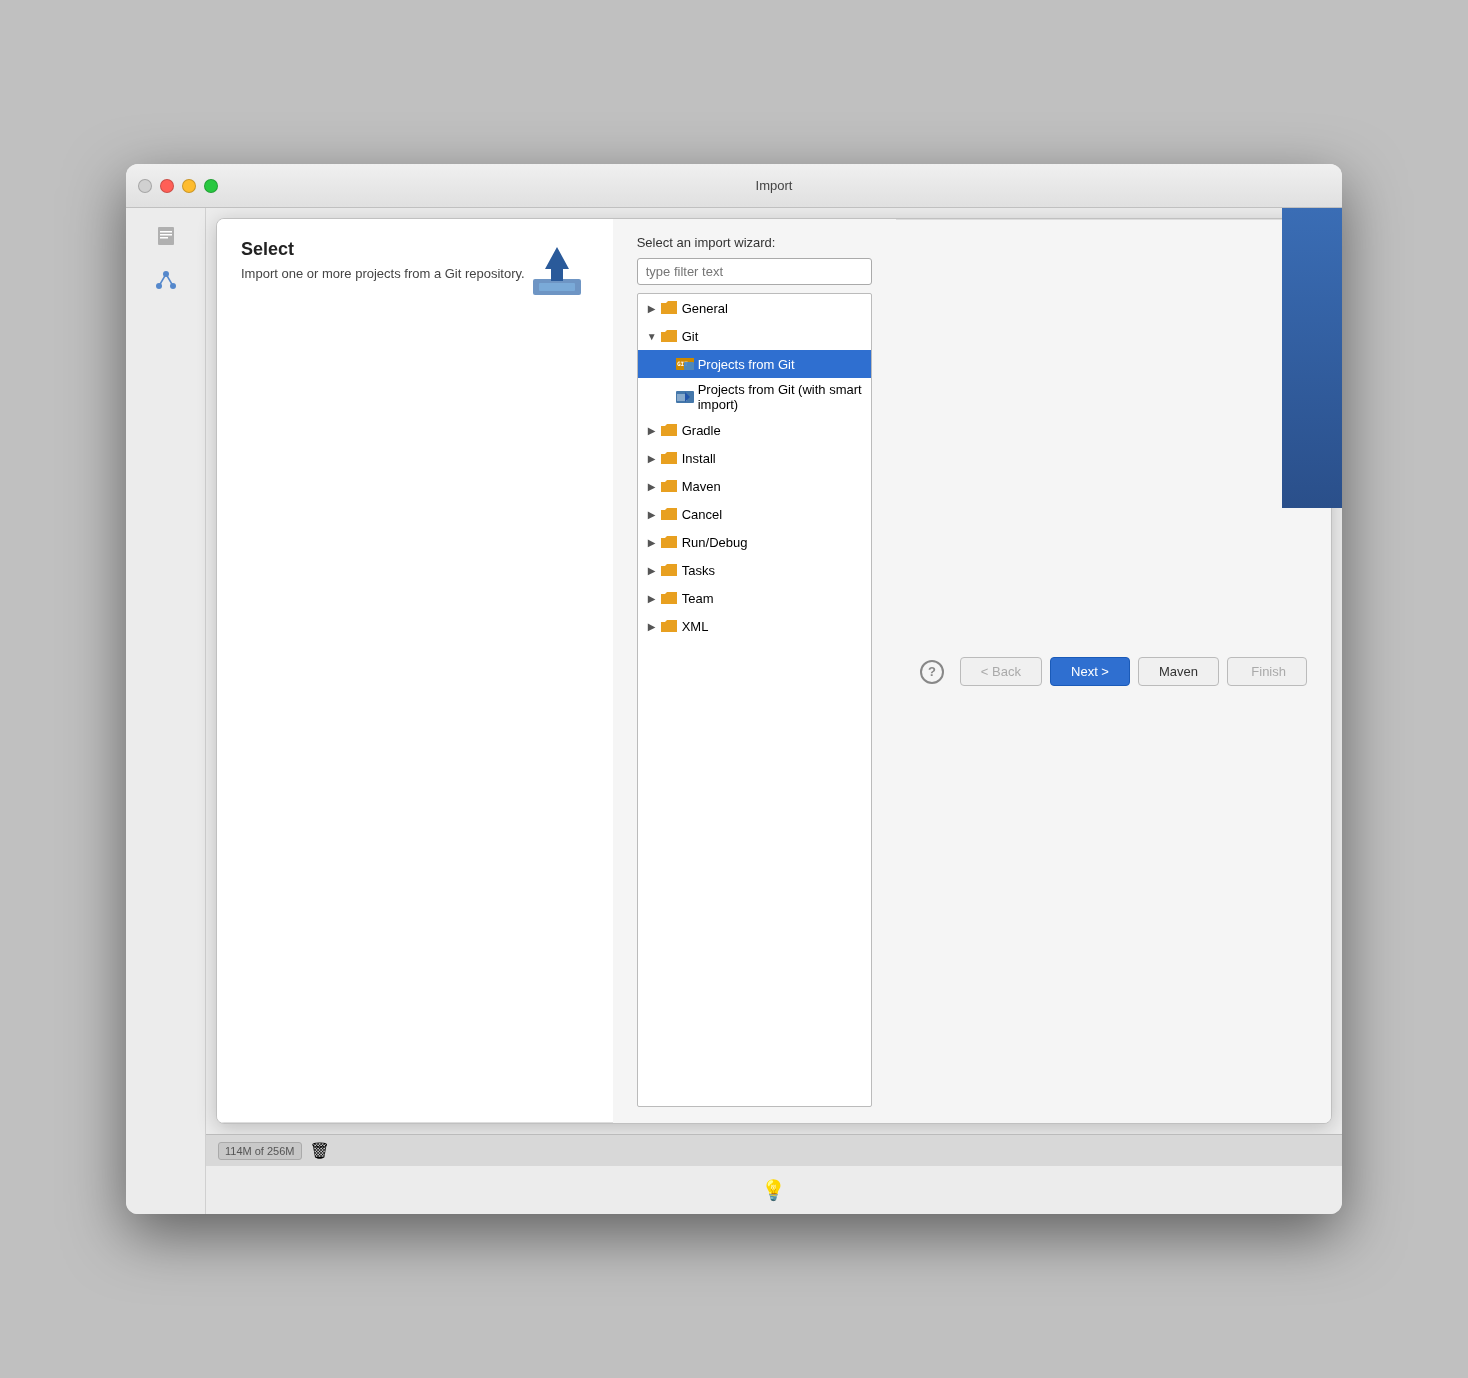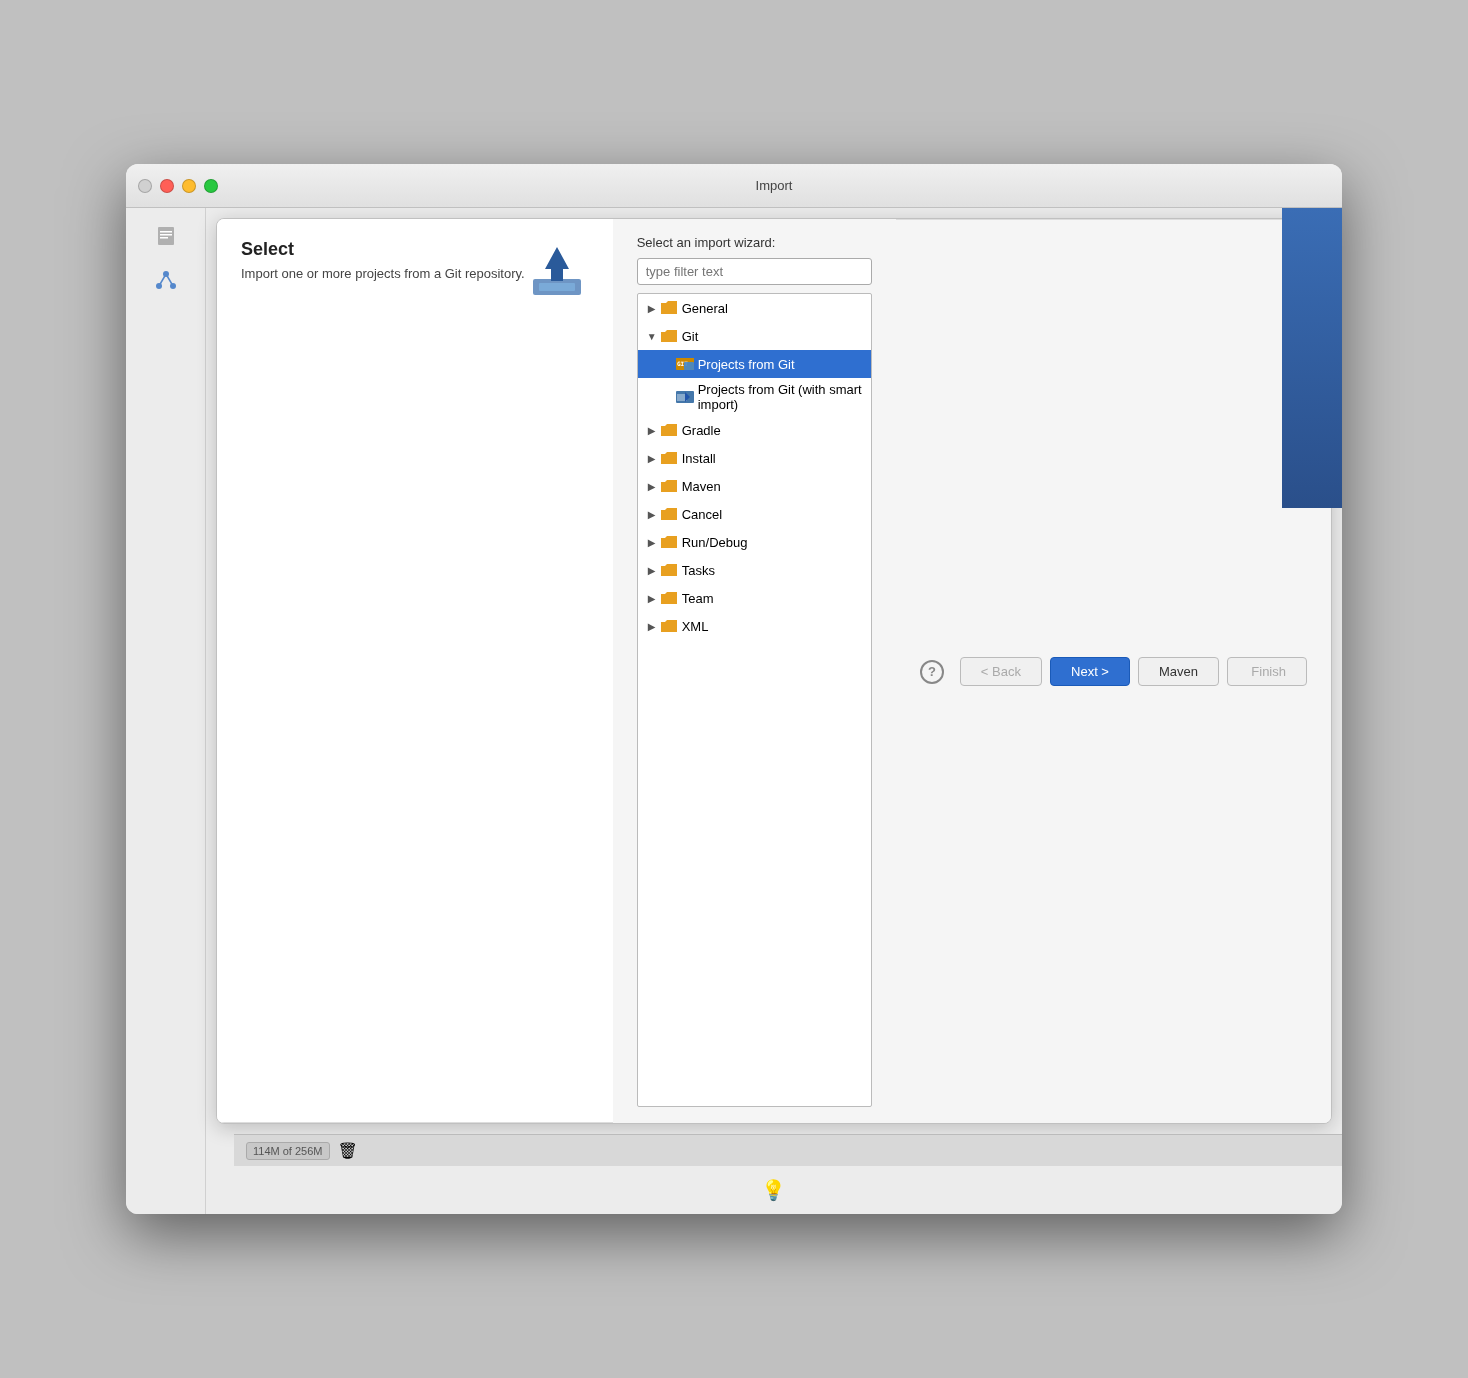--- a/index.html
+++ b/index.html
@@ -303,21 +303,20 @@
     
     .status-bar {
       background: #d8d8d8;
       height: 32px;
       display: flex;
       align-items: center;
       padding: 0 12px;
       gap: 8px;
       border-top: 1px solid #bbb;
       flex-shrink: 0;
-      margin-left: 28px;
     }
 
     .status-memory {
       font-size: 11px;
       color: #555;
       background: #c8c8c8;
       padding: 2px 6px;
       border-radius: 3px;
       border: 1px solid #aaa;
     }

